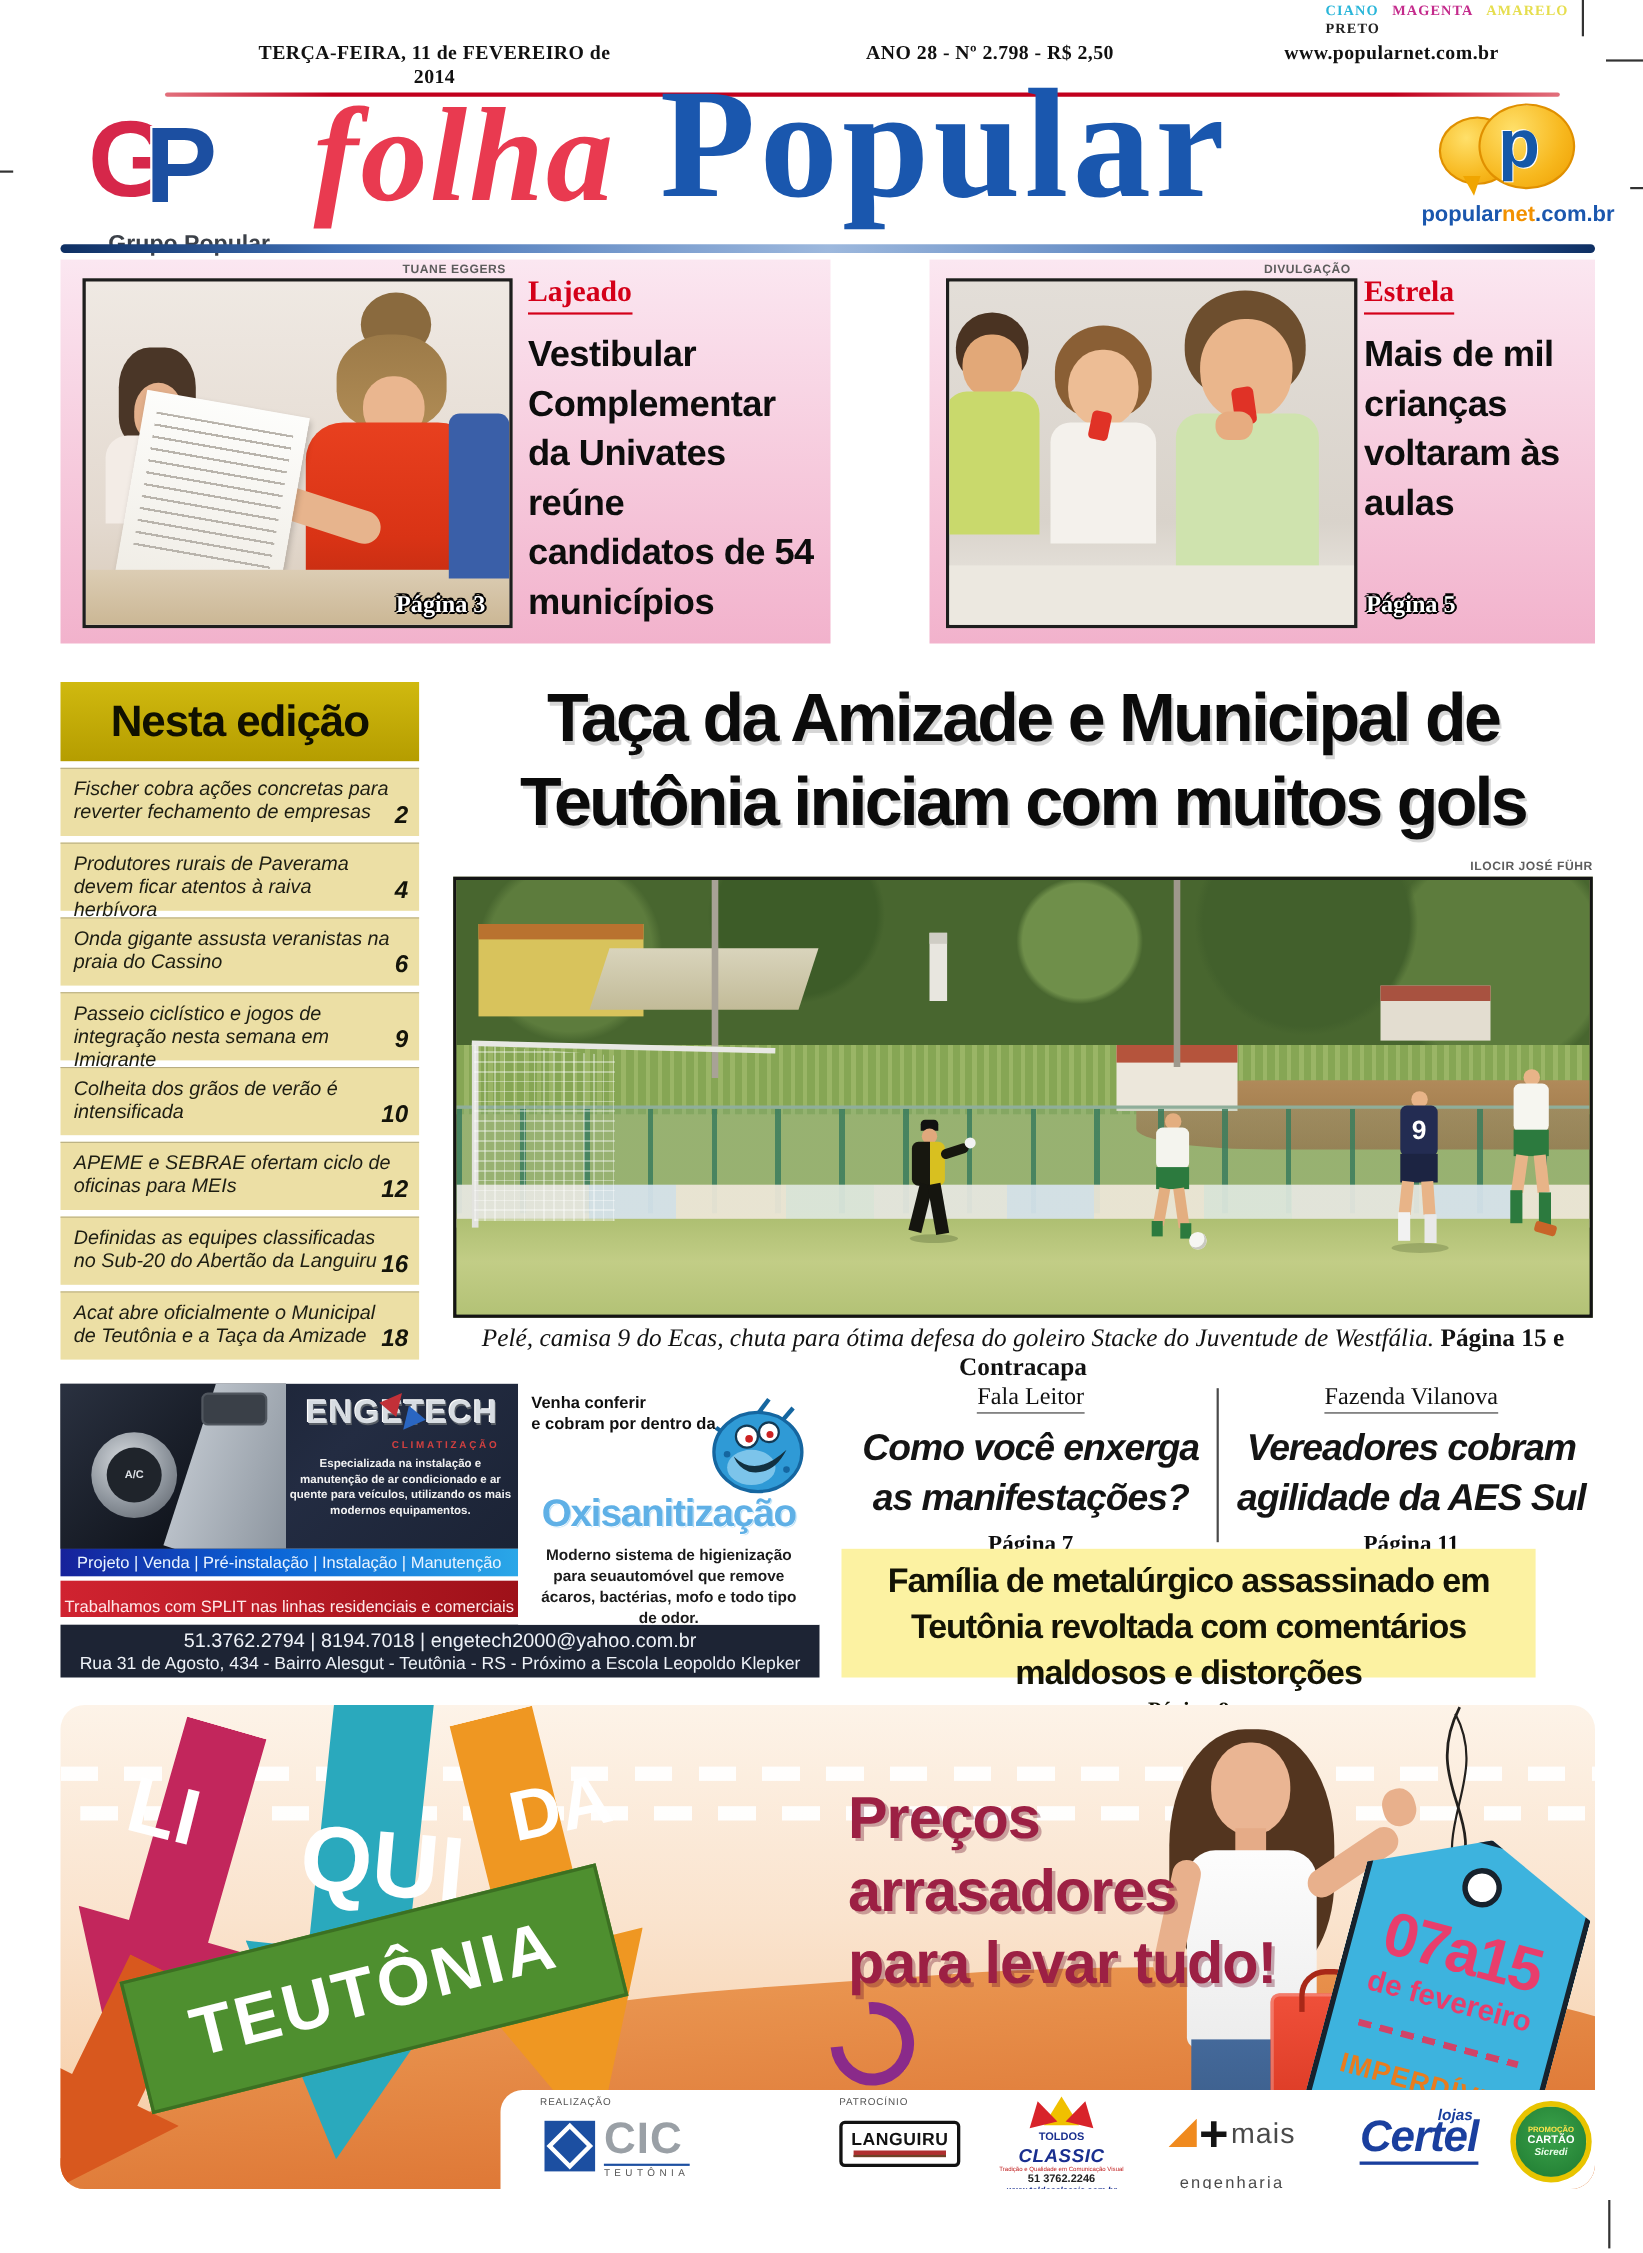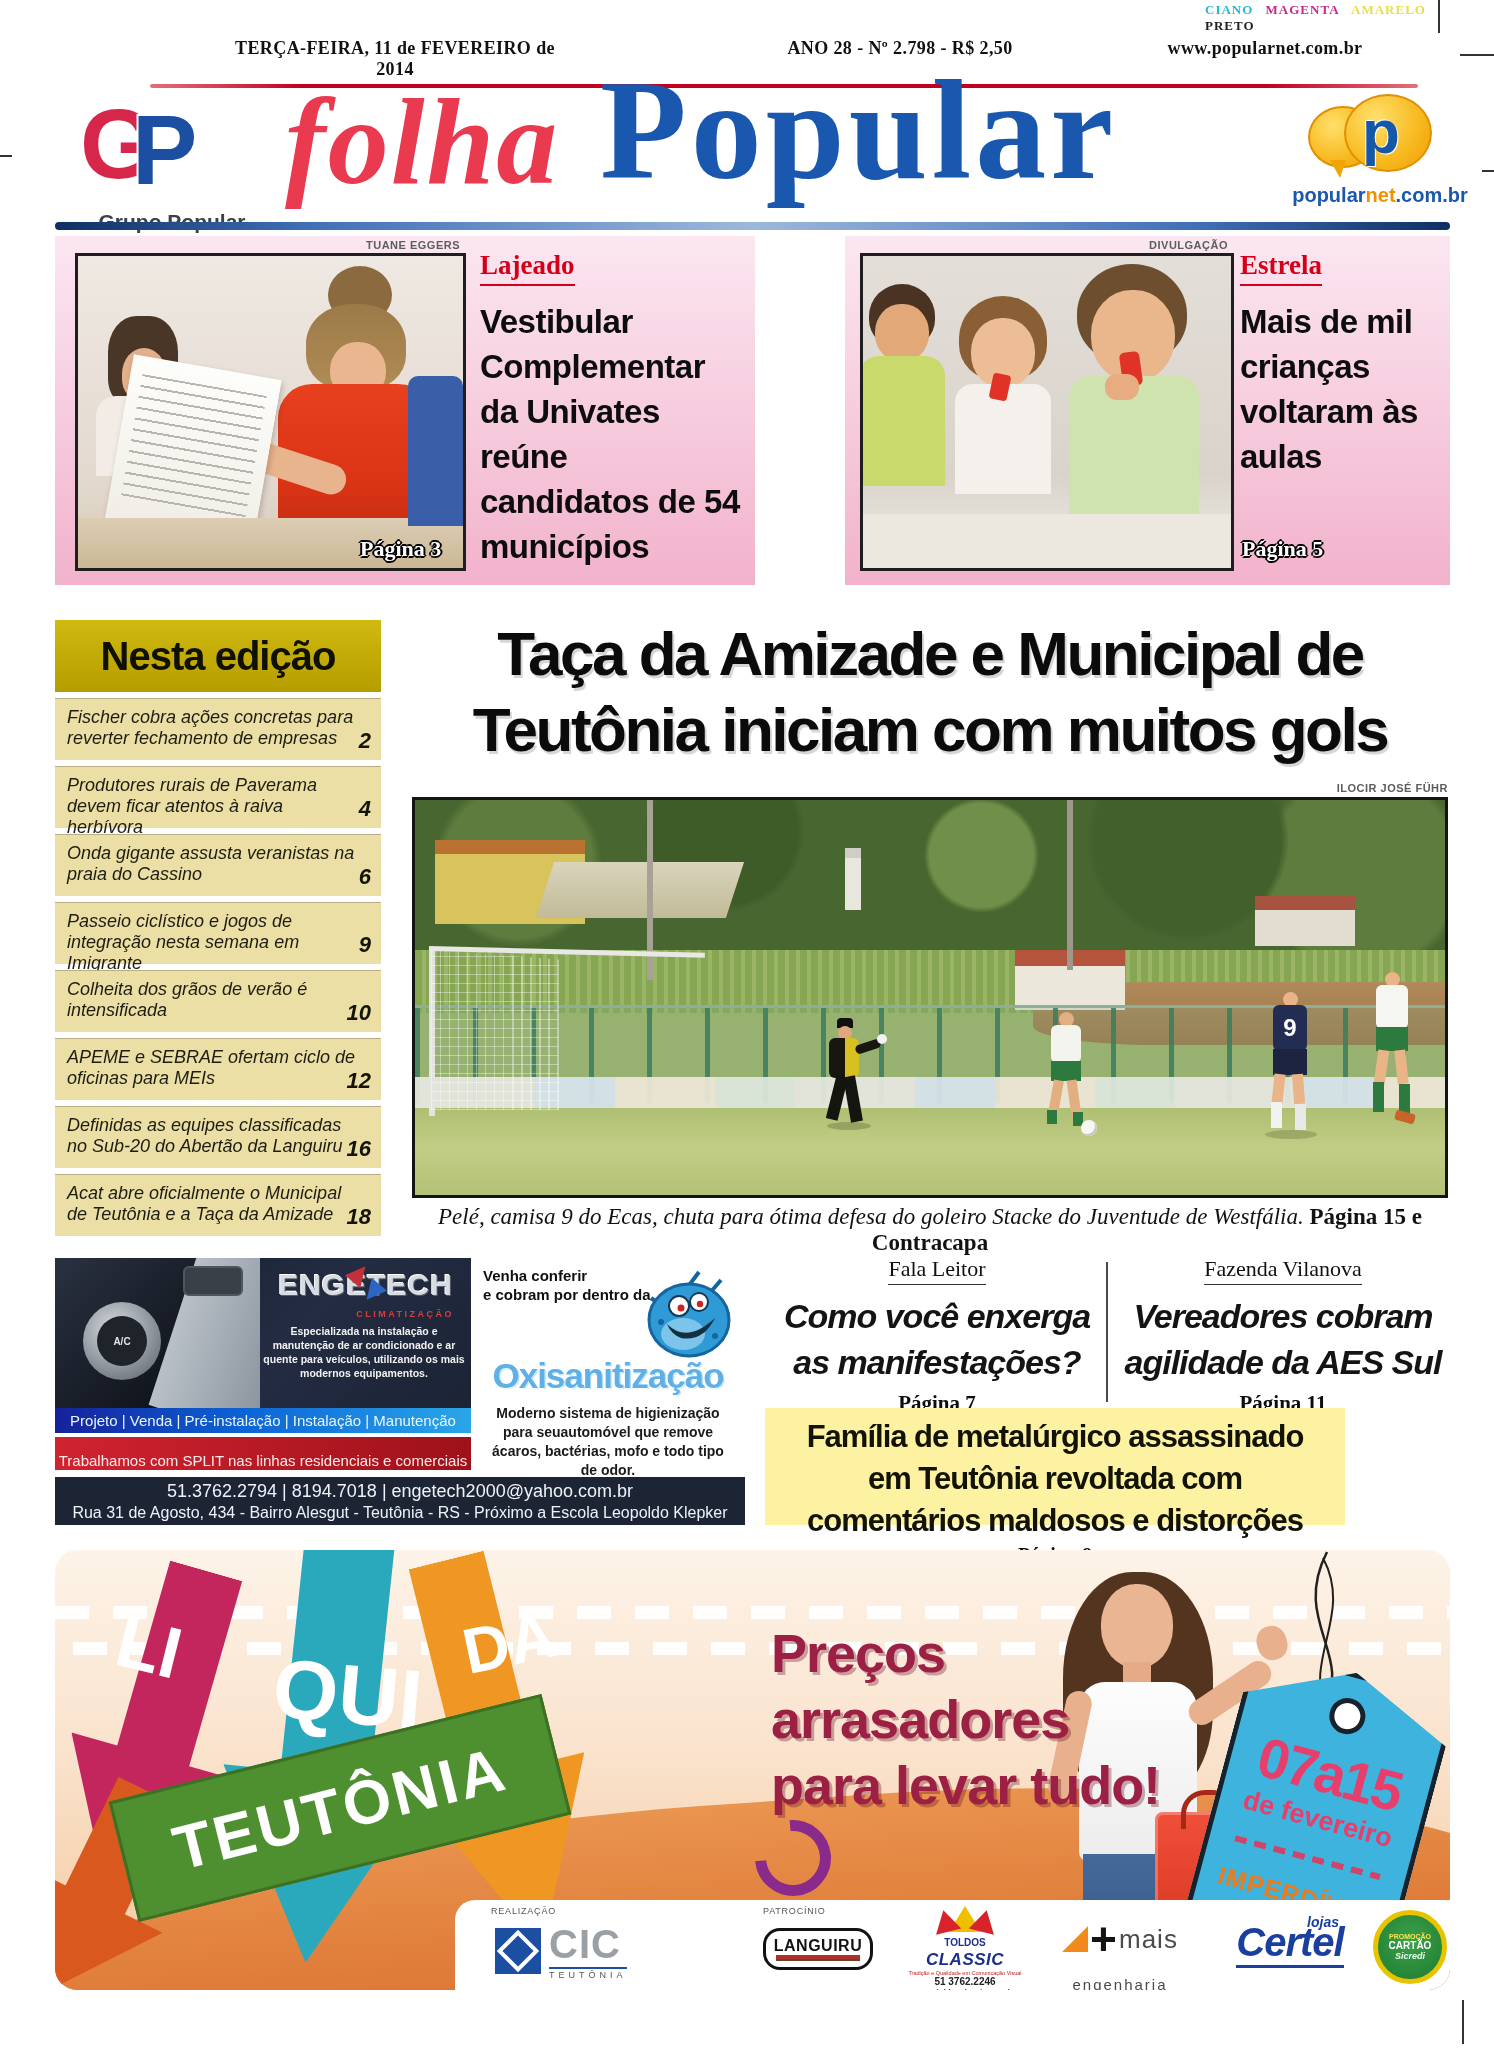--- a/index.html
+++ b/index.html
@@ -68,21 +68,21 @@
   .oxi-intro{font:bold 15px/19px "Liberation Sans",sans-serif;color:#101010;}
   .oxi-title{font:bold 35px "Liberation Sans",sans-serif;color:#5fb0e6;letter-spacing:-1px;text-shadow:0 1px 0 #fff,1px 1px 1px #9ed2f2;}
   .oxi-desc{font:bold 14px/19px "Liberation Sans",sans-serif;color:#1a1a1a;text-align:center;}
   
   .teaser{top:1256px;width:330px;text-align:center;}
   .teaser-kicker{display:inline-block;font:22px "Liberation Serif",serif;color:#111;border-bottom:1.5px solid #333;padding-bottom:2px;}
   .teaser-title{font:bold italic 34px/46px "Liberation Sans",sans-serif;color:#141414;letter-spacing:-1px;margin-top:8px;}
   .teaser-page{font:bold 21px "Liberation Serif",serif;color:#0d0d0d;margin-top:6px;}
   .vdivider{left:1106px;top:1262px;width:2px;height:140px;background:#4a4a4a;}
   
-  .alert-box{left:765px;top:1408px;width:580px;height:117px;background:#fcf2a2;text-align:center;}
+  .alert-box{left:765px;top:1408px;width:631px;height:117px;background:#fcf2a2;text-align:center;}
   .alert-title{font:bold 31px/42px "Liberation Sans",sans-serif;color:#131305;letter-spacing:-1px;padding:8px 18px 0;}
   .alert-page{font:bold 20px "Liberation Serif",serif;color:#131305;margin-top:2px;}
   
   .liq{left:55px;top:1550px;width:1395px;height:440px;border-radius:22px;overflow:hidden;
        background:linear-gradient(180deg,#fdf3e8 0%,#fae3cd 45%,#f5c89d 100%);}
   .liq-sw1{left:-60px;top:250px;width:1600px;height:420px;border-radius:45%;
            background:linear-gradient(180deg,#e9944f,#d96a2a 60%,#c8551f);transform:rotate(-4deg);}
   .liq-sw2{left:-80px;top:300px;width:1650px;height:420px;border-radius:50%;
            background:linear-gradient(180deg,#f7d9bd,#f3c096);transform:rotate(-3deg);}
   .dashrow{height:13px;background:repeating-linear-gradient(90deg,#fff 0 34px,transparent 34px 58px);opacity:.95;}
@@ -99,21 +99,21 @@
   .tag-month{font:bold 27px "Liberation Sans",sans-serif;color:#e83e6c;}
   .tag-dash{width:150px;height:6px;background:repeating-linear-gradient(90deg,#d04468 0 12px,transparent 12px 20px);}
   .tag-note{font:bold 25px "Liberation Sans",sans-serif;color:#e87c1e;letter-spacing:1px;}
   
   .sponsor-strip{left:400px;top:350px;width:995px;height:90px;background:#fff;border-radius:20px 0 0 0;}
   .sp-label{font:9px "Liberation Sans",sans-serif;color:#555;letter-spacing:.8px;}
   .cic-icon{width:46px;height:46px;background:#1c4fa1;display:flex;align-items:center;justify-content:center;}
   .cic-diamond{width:22px;height:22px;border:4px solid #fff;transform:rotate(45deg);}
   .cic-name{font:bold 40px "Liberation Sans",sans-serif;color:#9aa0a6;letter-spacing:1px;}
   .cic-city{font:9px "Liberation Sans",sans-serif;color:#555;letter-spacing:4px;border-top:2px solid #1c4fa1;padding-top:1px;}
-  .lang-box{width:104px;height:36px;border:3px solid #121212;border-radius:17px;background:#fff;
+  .lang-box{width:104px;height:36px;border:3px solid #121212;border-radius:5px;background:#fff;
             display:flex;flex-direction:column;align-items:center;justify-content:center;}
   .lang-name{font:bold 16px "Liberation Sans",sans-serif;color:#121212;letter-spacing:.5px;}
   .lang-stripe{width:84px;height:4px;background:#b03030;border-bottom:2px solid #6d4326;}
   .toldos-tri1{width:0;height:0;border-left:16px solid transparent;border-right:16px solid transparent;border-bottom:26px solid #f0c000;}
   .toldos-tri2{width:0;height:0;border-left:13px solid transparent;border-right:13px solid transparent;border-bottom:22px solid #d8232a;}
   .toldos-t1{font:bold 10px "Liberation Sans",sans-serif;color:#1a2f8f;}
   .toldos-t2{font:bold italic 17px "Liberation Sans",sans-serif;color:#1a2f8f;letter-spacing:.5px;}
   .toldos-tag{font:5.5px "Liberation Sans",sans-serif;color:#c02020;}
   .toldos-phone{font:bold 10px "Liberation Sans",sans-serif;color:#222;}
   .toldos-site{font:bold italic 8px "Liberation Sans",sans-serif;color:#1a2f8f;}

